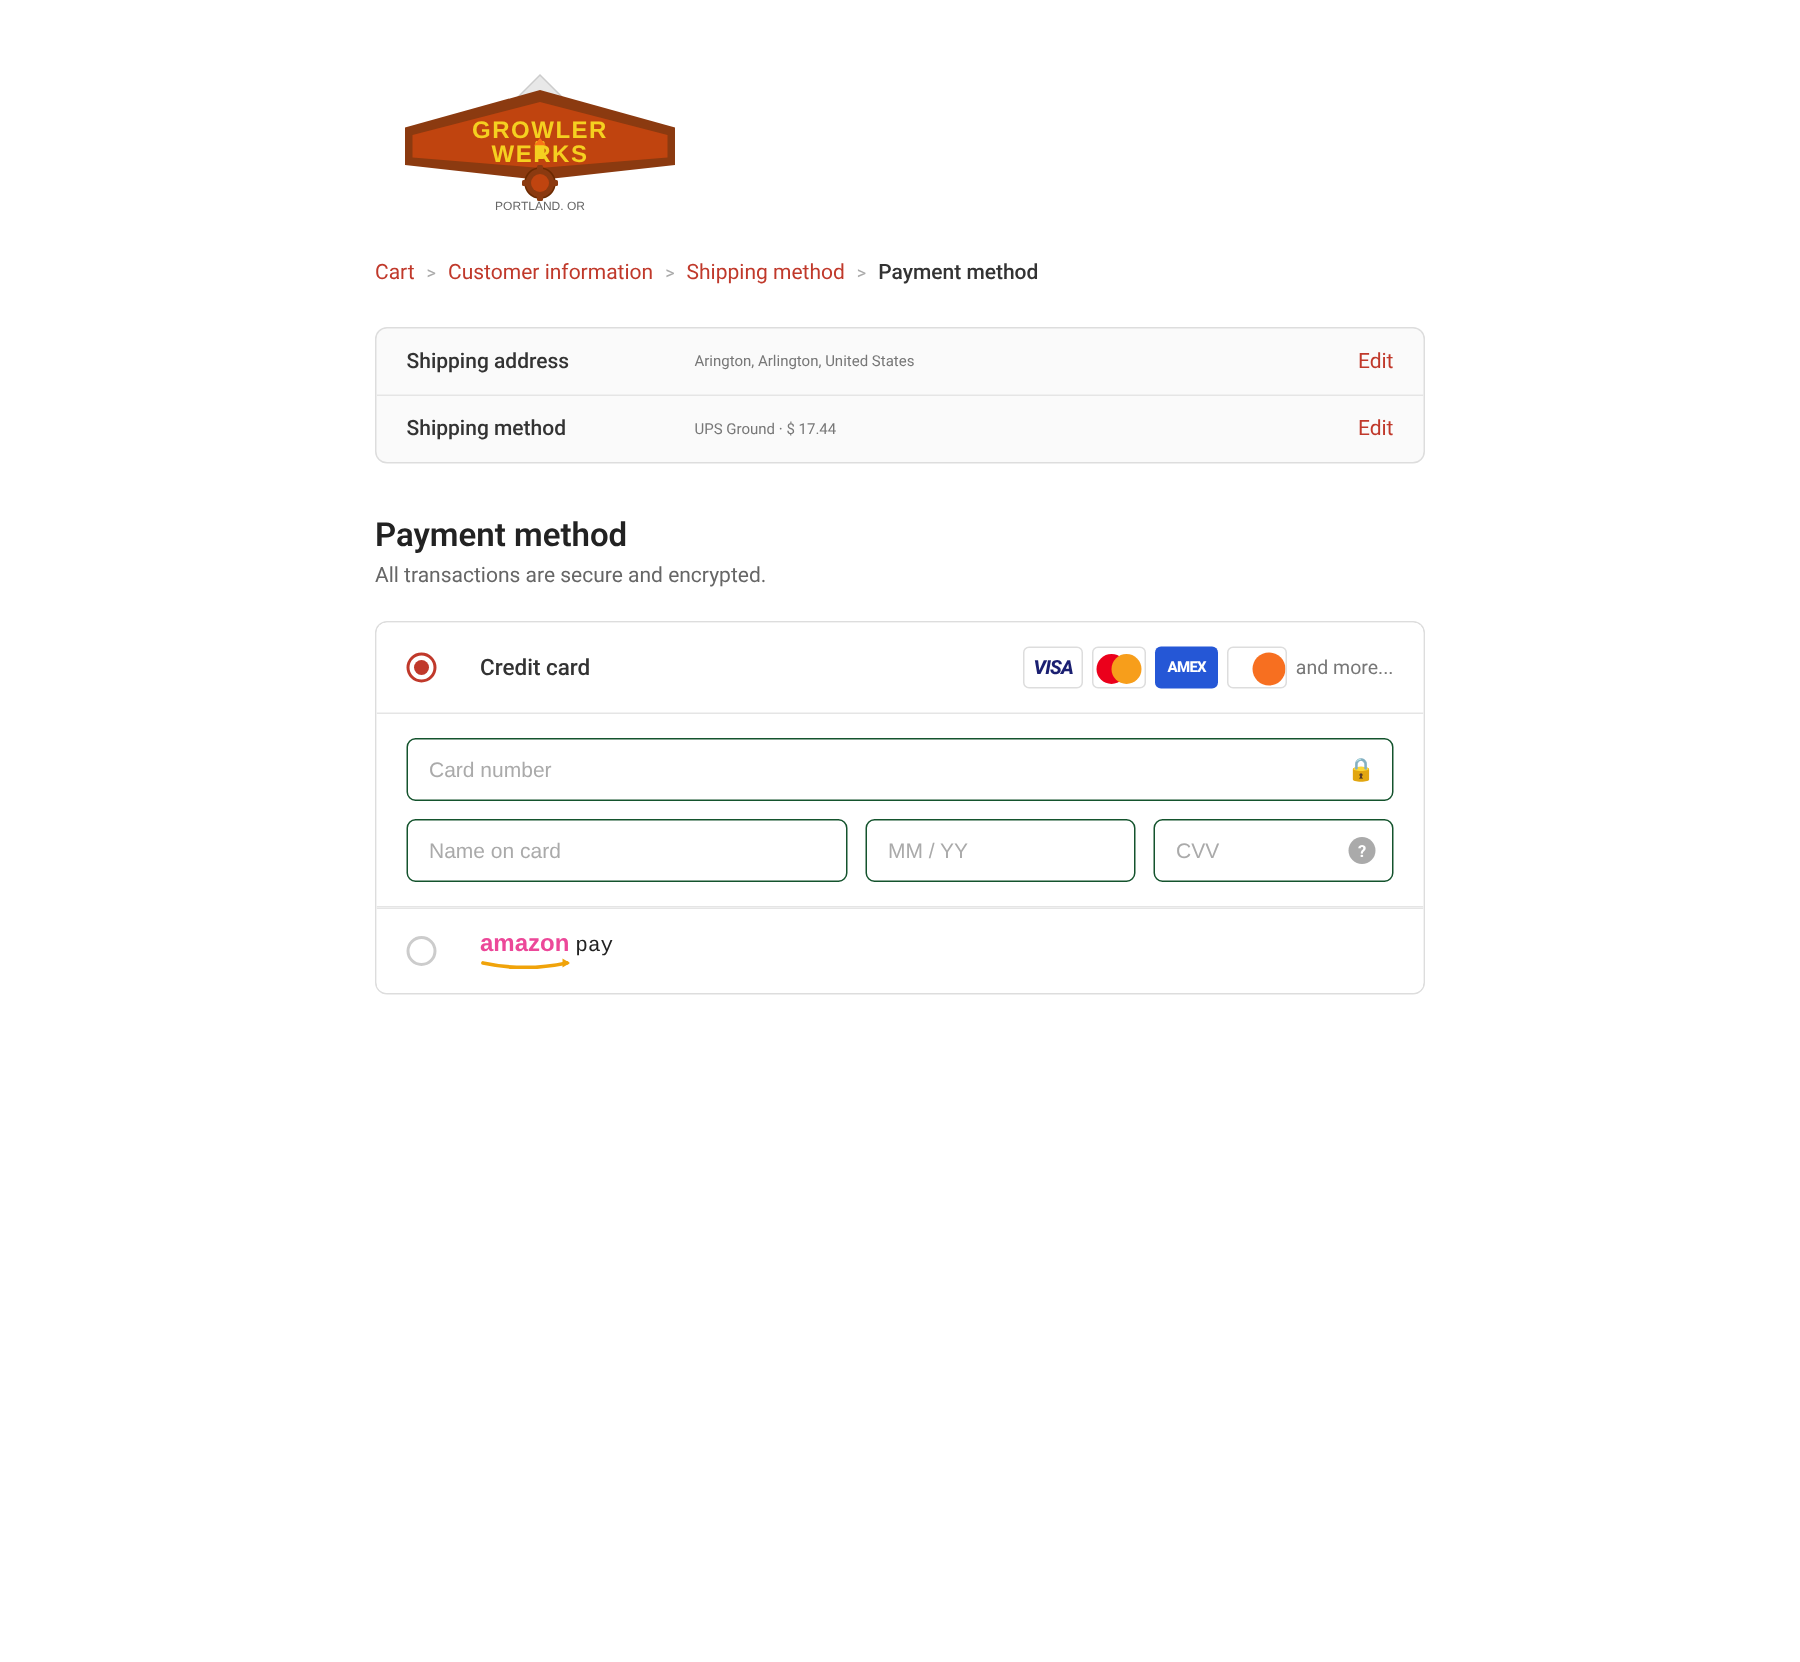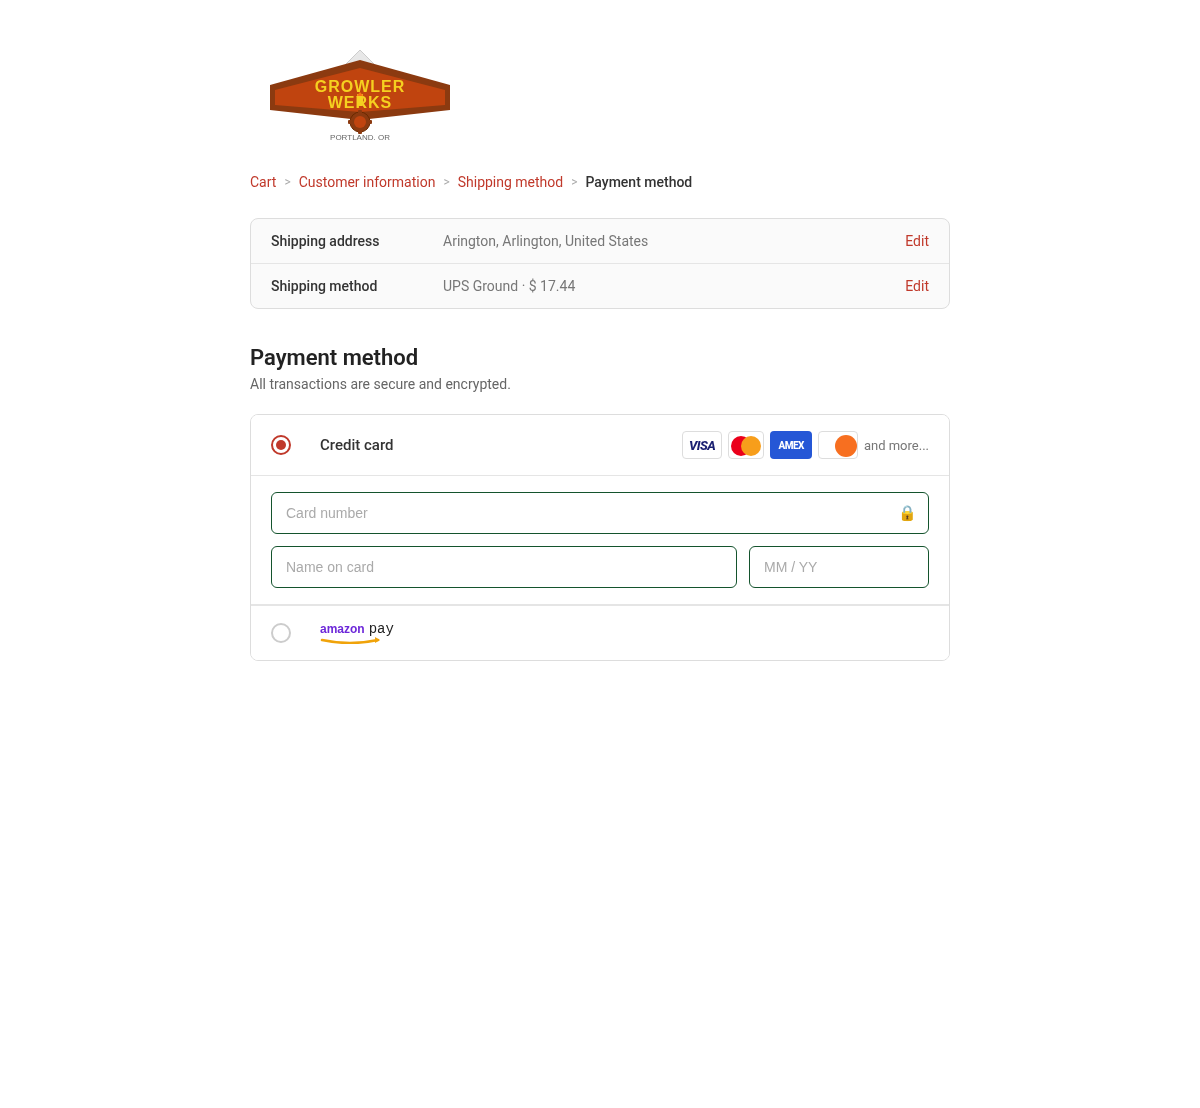--- a/index.html
+++ b/index.html
@@ -40,36 +40,36 @@
       border: 1px solid #ddd;
       border-radius: 8px;
       margin-bottom: 36px;
       overflow: hidden;
       background: #fafafa;
     }
     .info-row {
       display: flex;
       align-items: center;
       padding: 14px 20px;
-      gap: 12px;
+      gap: 32px;
     }
     .info-row + .info-row {
       border-top: 1px solid #e5e5e5;
     }
     .info-label {
       font-weight: 500;
       color: #333;
       width: 160px;
       flex-shrink: 0;
       font-size: 14px;
     }
     .info-value {
       color: #777;
       flex: 1;
-      font-size: 14px;
+      font-size: 10px;
     }
     .edit-link {
       color: #c0392b;
       cursor: pointer;
       font-size: 14px;
       text-decoration: none;
     }
     
     .section-title {
       font-size: 22px;
@@ -361,28 +361,32 @@
     </div>
 
     <div class="card-fields">
       <div class="card-number-wrapper">
         <input class="input-field" type="text" placeholder="Card number" style="">
         <span class="lock-icon">🔒</span>
       </div>
       <div class="card-row">
         <input class="input-field name-field" type="text" placeholder="Name on card" style="">
         <input class="input-field expiry-field" type="text" placeholder="MM / YY" style="">
+        <div class="cvv-wrapper">
+          <input class="input-field" type="text" style="width: 100%; padding-right: 36px;" placeholder="CVV">
+          <div class="question-icon">?</div>
+        </div>
       </div>
     </div>
 
     <div class="payment-option amazon-pay">
       <div class="radio-btn"></div>
       <div class="amazon-pay-logo">
         <span style="display:flex; align-items:baseline; gap:4px;">
-          <span style="font-size:12px; font-weight:700; color:#6d28d9; font-family: Arial, sans-serif;">amazon</span>
+          <span style="font-size:16px; font-weight:700; color:#ec4899; font-family: Arial, sans-serif;">amazon</span>
           <span style="font-size:14px; color:#222; font-family: Liberation Mono, monospace;">pay</span>
         </span>
         <svg width="60" height="8" viewBox="0 0 60 8">
           <path d="M2,4 Q30,10 58,4" fill="none" stroke="#f0a30a" stroke-width="2.5" stroke-linecap="round"></path>
           <polygon points="55,1 60,4 55,7" fill="#f0a30a"></polygon>
         </svg>
       </div>
     </div>
 
   </div>

